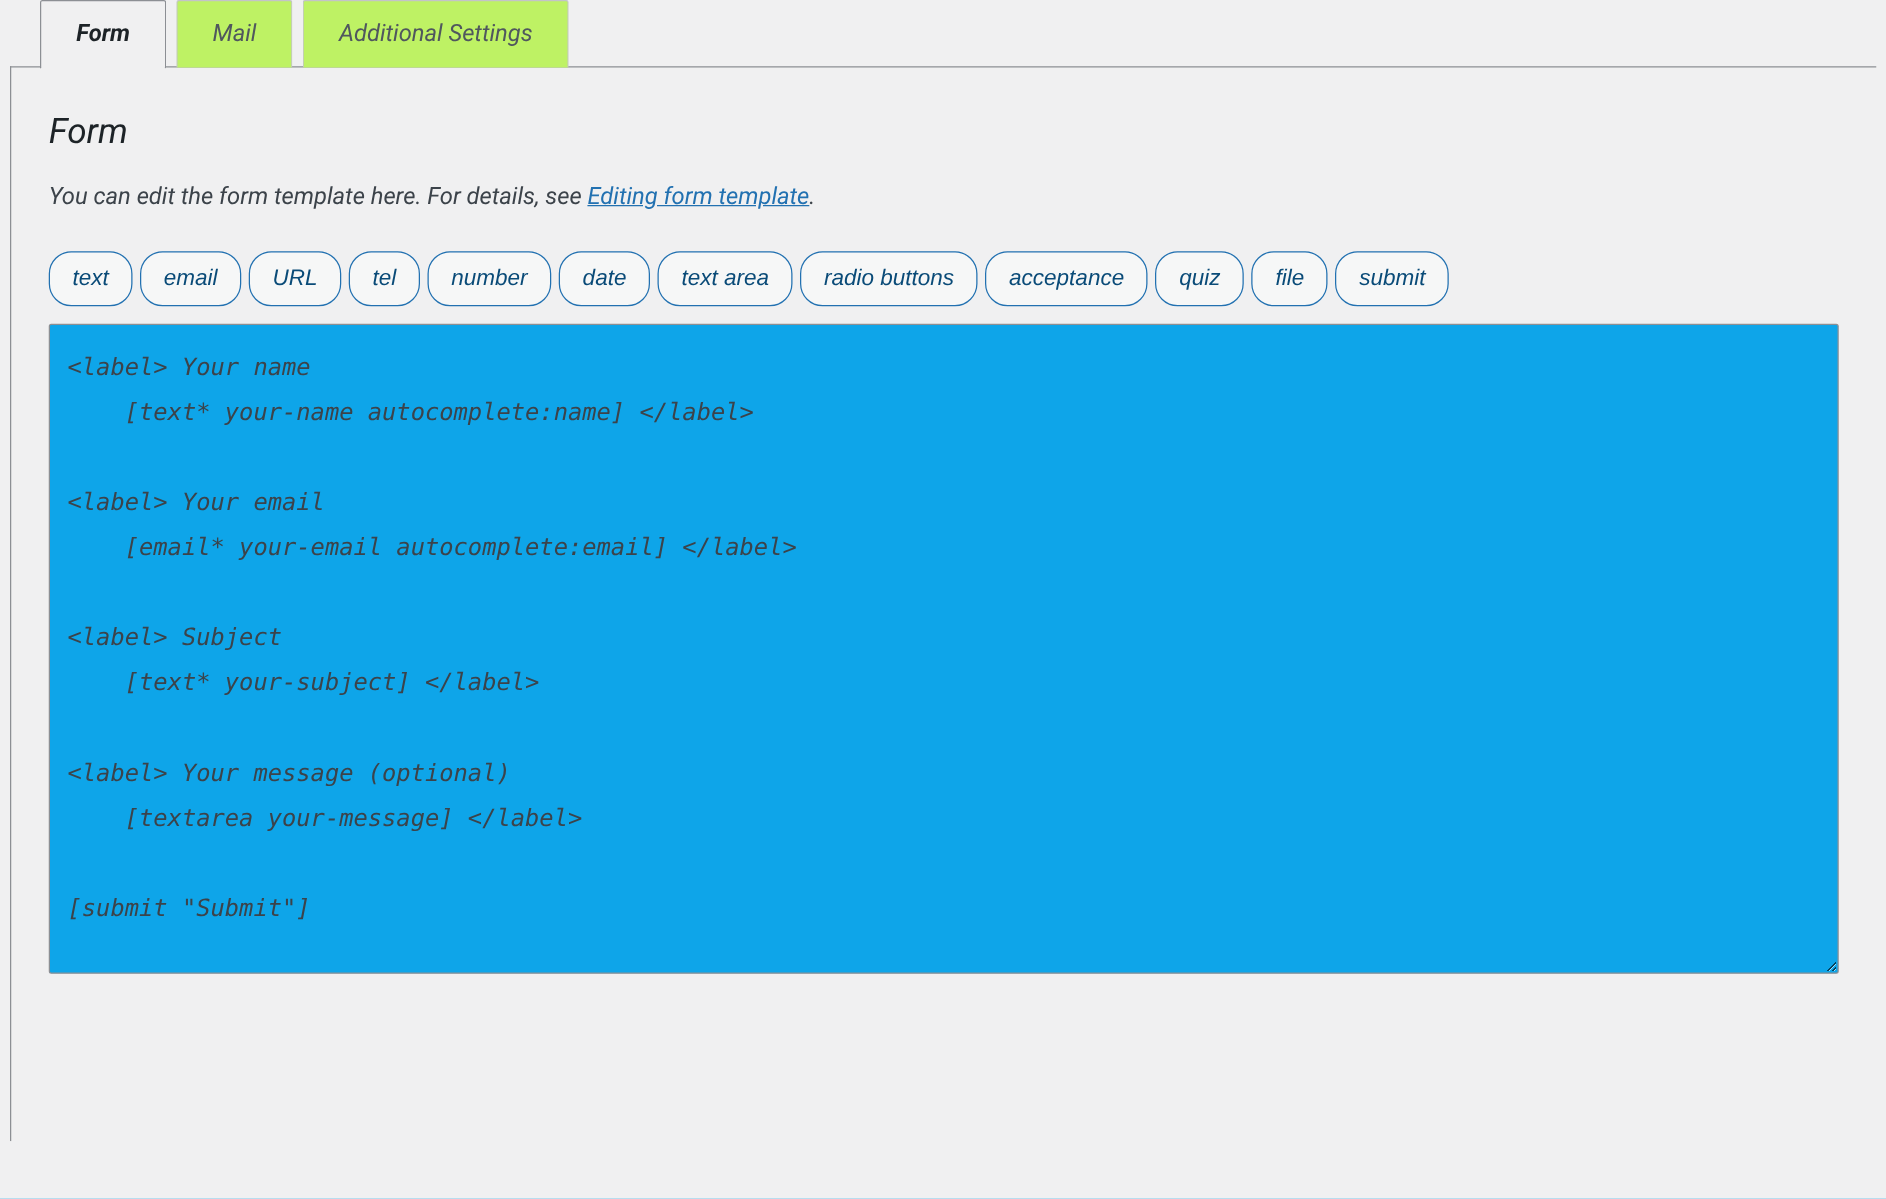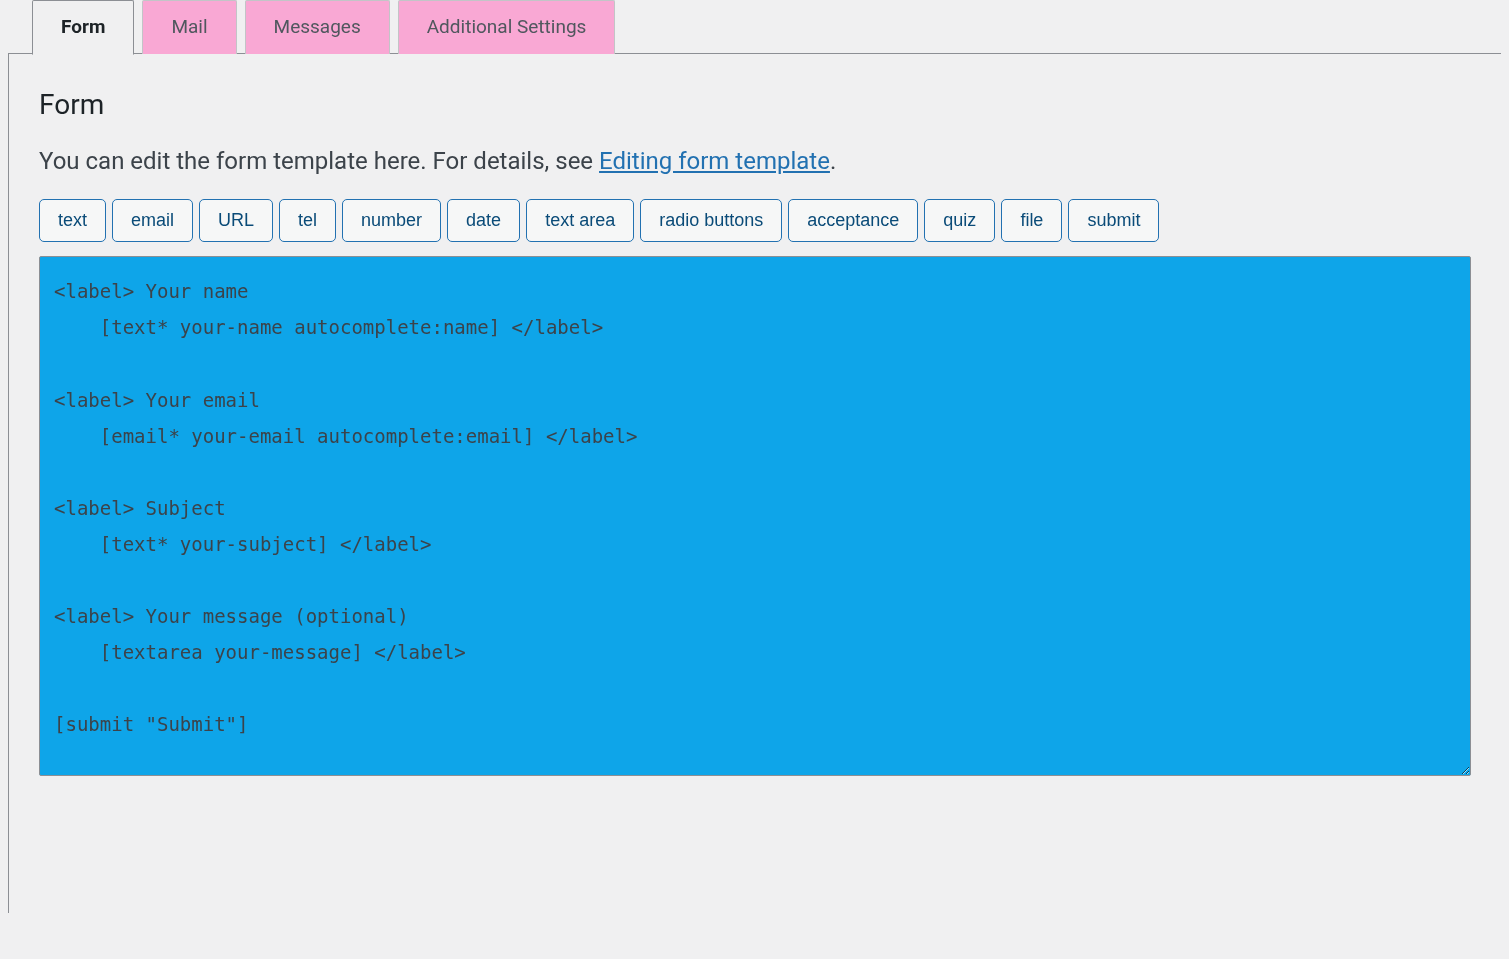--- a/index.html
+++ b/index.html
@@ -1,36 +1,37 @@
 <!DOCTYPE html>
 <html><head>
 <meta charset="utf-8">
 <style>
   * {
     box-sizing: border-box;
     margin: 0;
     padding: 0;
+    font-style: italic;
   }
   body {
     font-family: -apple-system, BlinkMacSystemFont, "Segoe UI", Roboto, Oxygen-Sans, Ubuntu, Cantarell, "Helvetica Neue", sans-serif;
     background: #f0f0f1;
     color: #1d2327;
     font-size: 14px;
   }
   .wrap {
     padding: 0 8px;
   }
   .tabs {
     display: flex;
     margin-left: 24px;
     position: relative;
     z-index: 2;
   }
   .tab {
-    background: #f9a8d4;
+    background: #bef264;
     border: 1px solid #c3c4c7;
     border-bottom: none;
     color: #50575e;
     padding: 14px 28px;
     font-size: 19px;
     line-height: 1.3;
     margin-right: 8px;
     cursor: pointer;
     border-top-left-radius: 2px;
     border-top-right-radius: 2px;
@@ -53,38 +54,38 @@
     margin-top: -1px;
     min-height: 860px;
   }
   h2.section-title {
     font-size: 28px;
     font-weight: 400;
     color: #1d2327;
     margin-bottom: 22px;
   }
   p.description {
-    font-size: 24px;
+    font-size: 19px;
     color: #3c434a;
-    margin-bottom: 20px;
+    margin-bottom: 30px;
     line-height: 1.5;
   }
   p.description a {
     color: #2271b1;
     text-decoration: underline;
   }
   .tag-buttons {
     display: flex;
     flex-wrap: wrap;
     gap: 6px;
     margin-bottom: 8px;
   }
   .tag-btn {
     border: 1.5px solid #2271b1;
-    border-radius: 5px;
+    border-radius: 18px;
     background: #f6f7f7;
     color: #0a4b78;
     font-size: 18px;
     padding: 10px 18px;
     cursor: pointer;
     line-height: 1.2;
   }
   textarea.form-code {
     width: 100%;
     background: #0ea5e9;
@@ -103,21 +104,20 @@
   }
 </style>
 </head>
 <body>
 
 <div class="wrap">
 
   <div class="tabs">
     <div class="tab active">Form</div>
     <div class="tab">Mail</div>
-    <div class="tab">Messages</div>
     <div class="tab">Additional Settings</div>
   </div>
 
   <div class="panel">
 
     <h2 class="section-title">Form</h2>
 
     <p class="description">
       <span>You can edit the form template here. For details, see </span><a href="#">Editing form template</a><span>.</span>
     </p>

